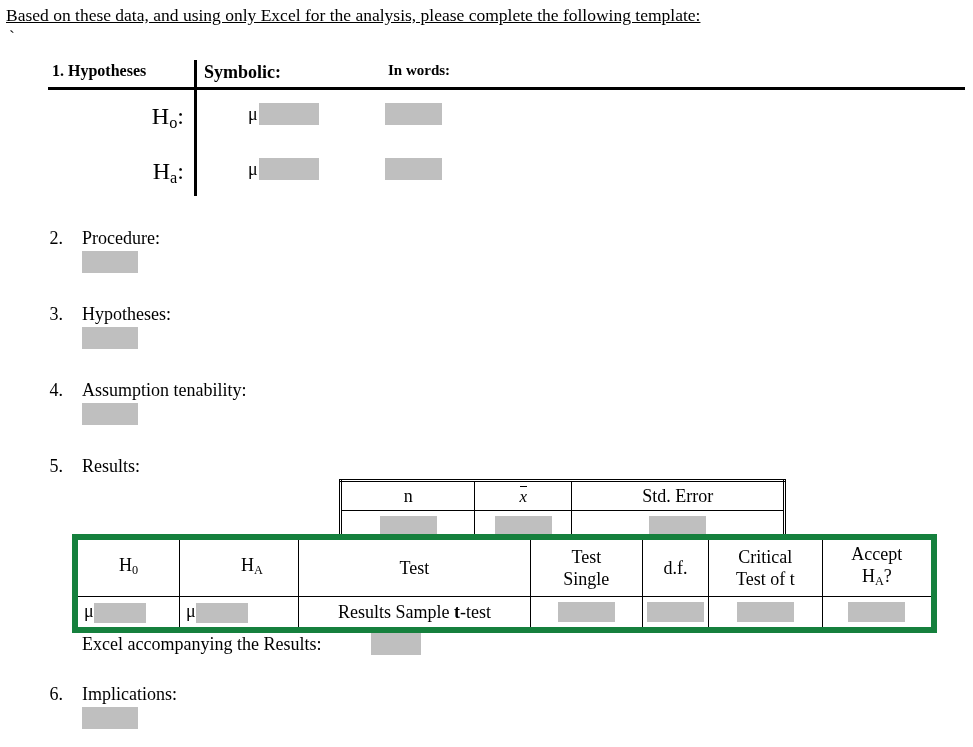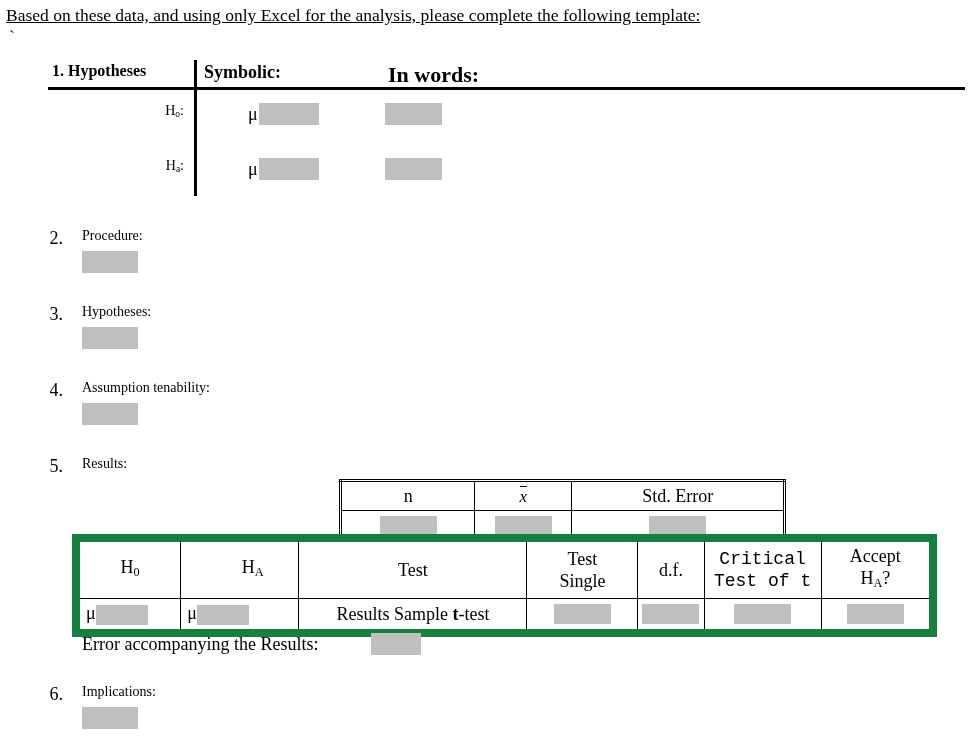--- a/index.html
+++ b/index.html
@@ -36,34 +36,34 @@
   #hyp-head-num {
     left: 52px; top: 2px;
     font-size: 16px; font-weight: bold;
   }
   #hyp-head-symbolic {
     left: 204px; top: 2px;
     font-size: 18px; font-weight: bold;
   }
   #hyp-head-words {
     left: 388px; top: 2px;
-    font-size: 22px; font-weight: bold;
+    font-size: 15px; font-weight: bold;
   }
   #hyp-rule {
     left: 48px; top: 27px;
     width: 917px; height: 3px;
     background: #000000;
   }
   #hyp-vrule {
     left: 194px; top: 0px;
     width: 3px; height: 136px;
     background: #000000;
   }
   .hyp-label {
-    font-size: 14px;
+    font-size: 24px;
     text-align: right;
     width: 120px;
   }
   #hyp-ho-label { left: 64px; top: 43px; }
   #hyp-ha-label { left: 64px; top: 98px; }
   .hyp-mu {
     font-size: 18px;
   }
   #hyp-ho-mu { left: 248px; top: 44px; }
   #hyp-ha-mu { left: 248px; top: 99px; }
@@ -77,21 +77,21 @@
   #fld-ho-word { left: 385px; top: 43px;  width: 57px; height: 22px; }
   #fld-ha-sym  { left: 259px; top: 98px;  width: 60px; height: 22px; }
   #fld-ha-word { left: 385px; top: 98px;  width: 57px; height: 22px; }
 
   
   .item-num {
     font-size: 18px;
     width: 22px;
     text-align: right;
   }
-  .item-label { font-size: 14px; }
+  .item-label { font-size: 18px; }
   .item-field { width: 56px; height: 22px; }
 
   #item2-num { left: 41px; top: 228px; }
   #item2-label { left: 82px; top: 228px; }
   #item2-field { left: 82px; top: 251px; }
 
   #item3-num { left: 41px; top: 304px; }
   #item3-label { left: 82px; top: 304px; }
   #item3-field { left: 82px; top: 327px; }
 
@@ -141,38 +141,38 @@
     padding-top: 1px;
     font-style: italic;
     font-size: 17px;
   }
 
   
   #test-table {
     left: 72px; top: 534px;
     width: 865px;
     border-collapse: collapse;
-    border: 8px solid #15803d;
+    border: 6px solid #15803d;
     background: #ffffff;
   }
   #test-table td {
     border: 1px solid #000000;
     font-size: 18px;
     text-align: center;
     vertical-align: middle;
     padding: 0 2px;
   }
   #test-table tr.head-row td { height: 56px; line-height: 22px; }
   #test-table tr.data-row td { height: 30px; }
   #test-table .c-h0   { width: 98px; }
   #test-table .c-ha   { width: 96px; padding-left: 28px; }
   #test-table .c-test { width: 255px; }
   #test-table .c-tv   { width: 115px; }
   #test-table .c-df   { width: 62px; }
-  #test-table .c-cv   { width: 117px; font-family: Liberation Mono, monospace; }
+  #test-table .c-cv   { width: 117px; }
   #test-table .c-acc  { width: 112px; }
   #test-table .mu-cell {
     text-align: left;
     padding-left: 6px;
     white-space: nowrap;
   }
   #test-table .mu-cell .field {
     display: inline-block;
     width: 52px; height: 20px;
     vertical-align: middle;
@@ -282,19 +282,19 @@
           <span class="field centered"></span>
         </td>
     <td class="c-acc">
           <span class="field centered"></span>
         </td>
   </tr>
 </tbody>
   </table>
 
 <div class="abs" id="accompany-row">
-  <span id="accompany-label">Error accompanying the Results:</span>
+  <span id="accompany-label">Excel accompanying the Results:</span>
 </div>
 <span class="abs field" id="accompany-field"></span>
 
 <div class="abs item-num" id="item6-num">6.</div>
 <div class="abs item-label" id="item6-label">Implications:</div>
 <span class="abs field item-field" id="item6-field"></span>
 
 </body></html>

